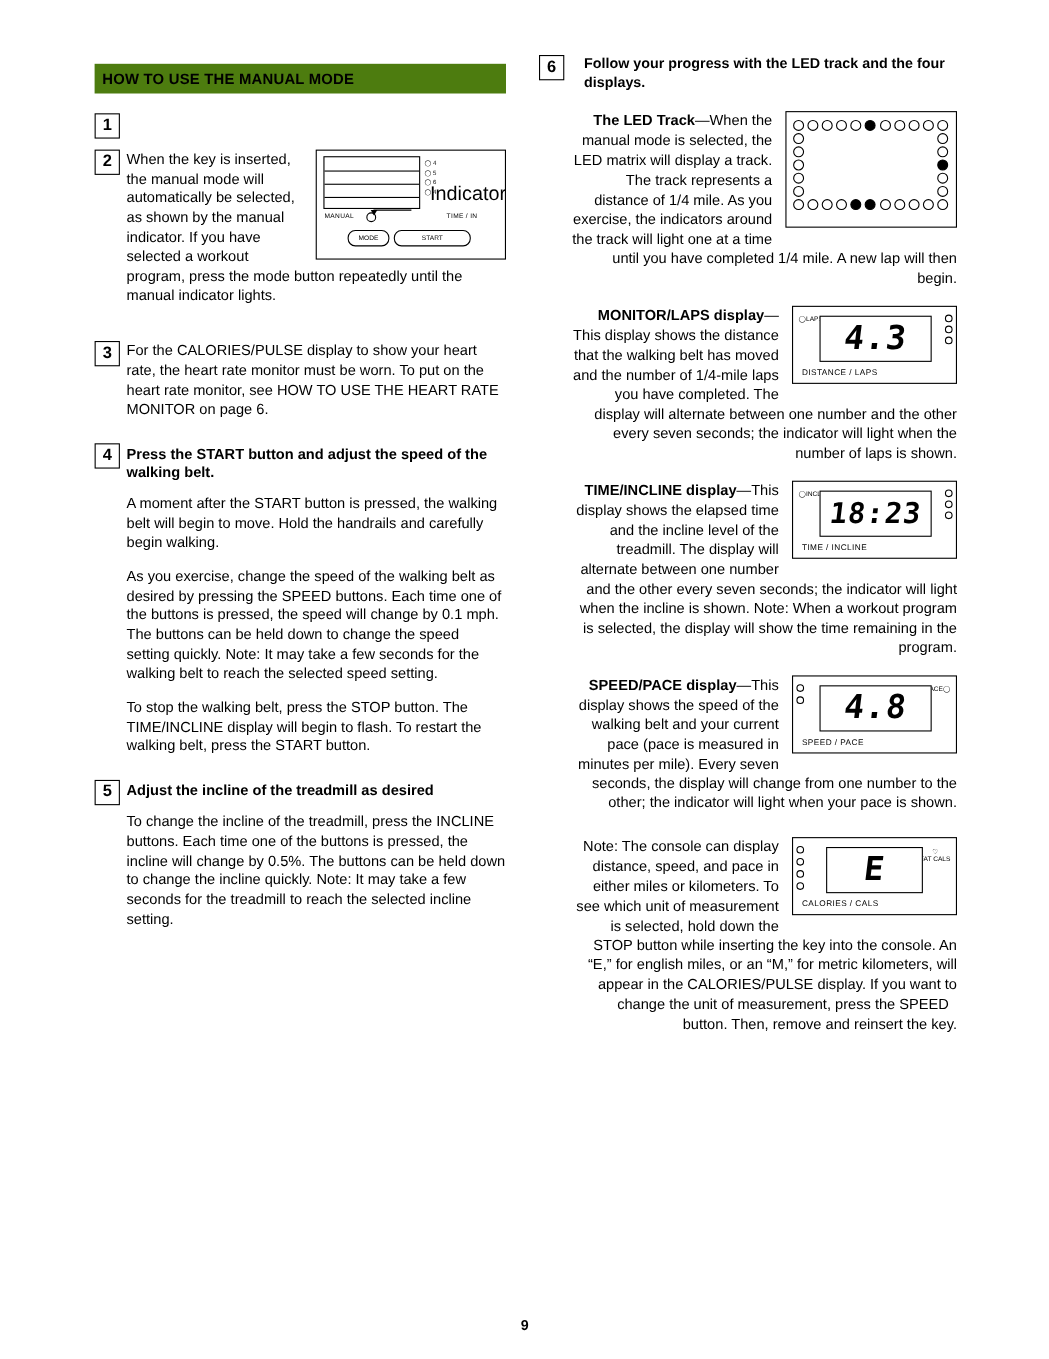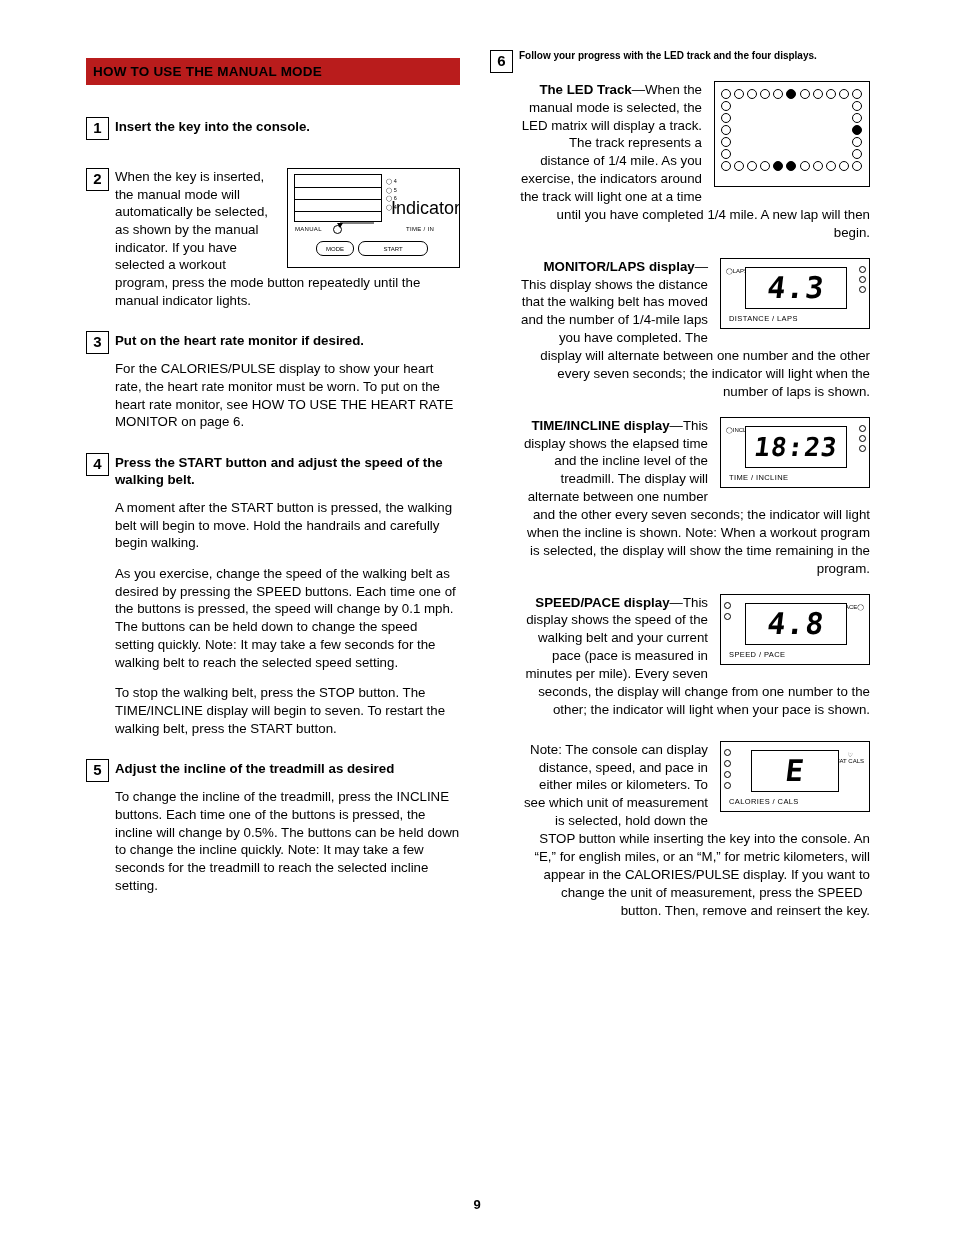--- a/index.html
+++ b/index.html
@@ -27,26 +27,26 @@
     top: 58px;
     width: 374px;
   }
   .col-right {
     position: absolute;
     left: 490px;
     top: 50px;
     width: 380px;
   }
   .section-header {
-    background: #b91c1c;
+    background: #4d7c0f;
     font-size: 13.5px;
     font-weight: bold;
     letter-spacing: 0.2px;
     padding: 6px 8px 6px 7px;
-    margin-bottom: 32px;
+    margin-bottom: 18px;
   }
   .step {
     position: relative;
     margin-bottom: 0;
   }
   .step-num {
     position: absolute;
     left: 0;
     top: 0;
     width: 21px;
@@ -74,22 +74,22 @@
   .body-text p:last-child { margin-bottom: 0; }
 
   .gap-sm { height: 16px; }
   .gap-md { height: 22px; }
 
   
   .r-step {
     position: relative;
   }
   .r-head {
-    margin-left: 29px;
-    font-size: 10px;
+    margin-left: 41px;
+    font-size: 13px;
     font-weight: bold;
     line-height: 1.28;
   }
   .r-body {
     font-size: 13.3px;
     line-height: 1.345;
     margin-left: 29px;
   }
   .r-body p { margin: 0; text-align: right; }
   .bold { font-weight: bold; }
@@ -277,21 +277,20 @@
 <body>
 
 <div class="page">
 
   <div class="col-left">
 
     <div class="section-header">HOW TO USE THE MANUAL MODE</div>
 
     <div class="step">
       <div class="step-num">1</div>
-      <div class="step-head">Insert the key into the console.</div>
     </div>
 
     <div class="gap-md"></div>
 
     <div class="step clearfix">
       <div class="step-num">2</div>
       <div class="body-text">
         <div class="fig-right">
           <div class="fig-console">
             <div class="fc-inner">
@@ -320,35 +319,34 @@
           </div>
         </div>
         <p>When the key is inserted, the manual mode will automatically be selected, as shown by the manual indicator. If you have selected a workout program, press the mode button repeatedly until the manual indicator lights.</p>
       </div>
     </div>
 
     <div class="gap-md"></div>
 
     <div class="step">
       <div class="step-num">3</div>
-      <div class="step-head">Put on the heart rate monitor if desired.</div>
       <div class="body-text">
         <p>For the CALORIES/PULSE display to show your heart rate, the heart rate monitor must be worn. To put on the heart rate monitor, see HOW TO USE THE HEART RATE MONITOR on page 6.</p>
       </div>
     </div>
 
     <div class="gap-md"></div>
 
     <div class="step">
       <div class="step-num">4</div>
       <div class="step-head">Press the START button and adjust the speed of the walking belt.</div>
       <div class="body-text">
         <p>A moment after the START button is pressed, the walking belt will begin to move. Hold the handrails and carefully begin walking.</p>
         <p>As you exercise, change the speed of the walking belt as desired by pressing the SPEED buttons. Each time one of the buttons is pressed, the speed will change by 0.1 mph. The buttons can be held down to change the speed setting quickly. Note: It may take a few seconds for the walking belt to reach the selected speed setting.</p>
-        <p>To stop the walking belt, press the STOP button. The TIME/INCLINE display will begin to seven. To restart the walking belt, press the START button.</p>
+        <p>To stop the walking belt, press the STOP button. The TIME/INCLINE display will begin to flash. To restart the walking belt, press the START button.</p>
       </div>
     </div>
 
     <div class="gap-md"></div>
 
     <div class="step">
       <div class="step-num">5</div>
       <div class="step-head">Adjust the incline of the treadmill as desired</div>
       <div class="body-text">
         <p>To change the incline of the treadmill, press the INCLINE buttons. Each time one of the buttons is pressed, the incline will change by 0.5%. The buttons can be held down to change the incline quickly. Note: It may take a few seconds for the treadmill to reach the selected incline setting.</p>

